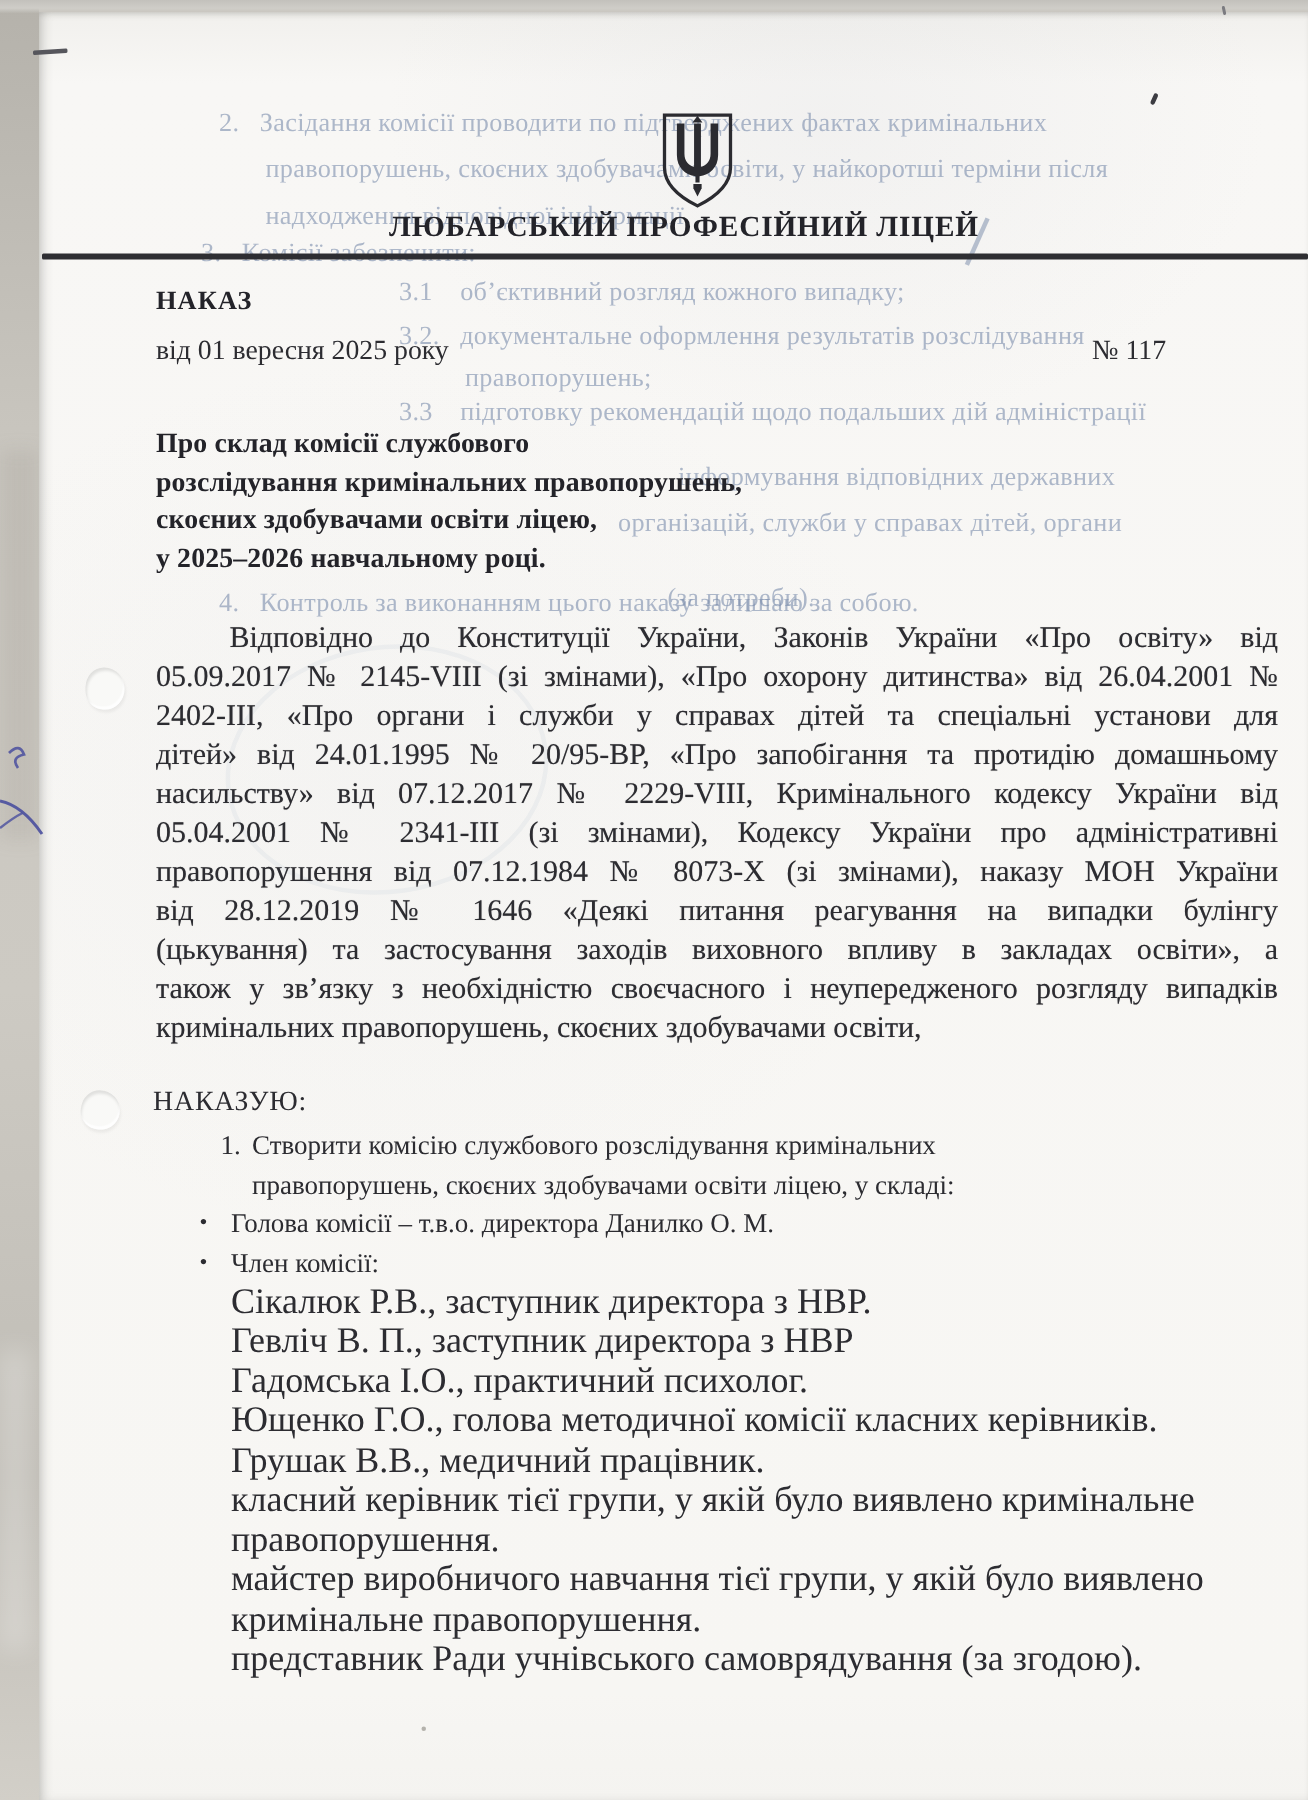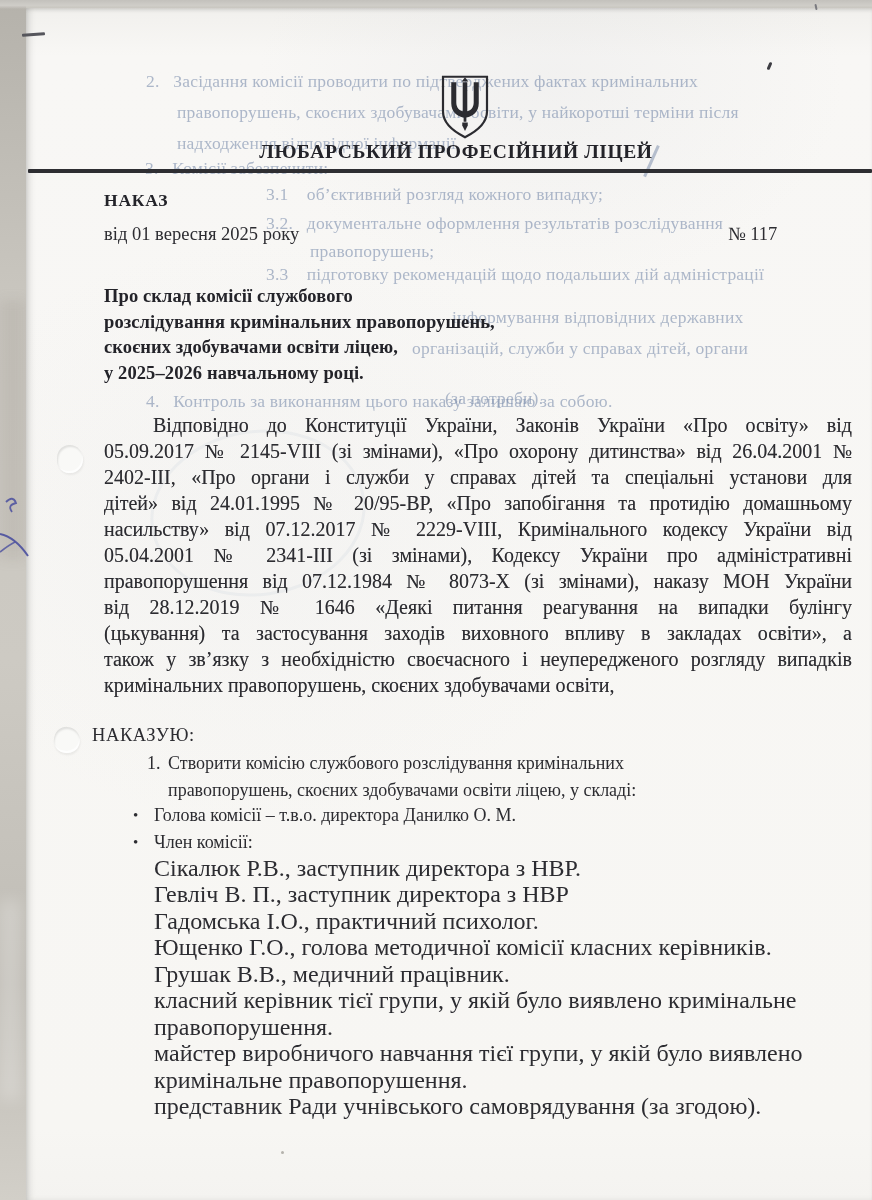--- a/index.html
+++ b/index.html
@@ -17,21 +17,21 @@
           radial-gradient(ellipse 520px 420px at 28% 44%, rgba(212,215,222,0.10), transparent 70%),
           linear-gradient(180deg,#f1f0ed,#f8f7f5 4%,#f7f6f3 94%,#f4f3f0);
          box-shadow:inset 5px 0 7px -3px rgba(90,88,82,0.30), inset 0 3px 4px -2px rgba(90,88,82,0.25);}
   .top-edge{position:absolute;left:0;top:0;width:872px;height:9px;
          background:linear-gradient(180deg,#c3c1bc,#cfcdc8 60%,rgba(205,203,198,0));}
   
   .bleed{position:absolute;left:0;top:0;width:872px;height:1200px;color:rgba(118,136,168,0.58);
          filter:blur(0.4px);font-size:17.5px;letter-spacing:0.2px;}
   .bl{position:absolute;white-space:pre;line-height:22px;}
   .bl0{left:146px;top:70px;}  .bl1{left:177px;top:101px;} .bl2{left:177px;top:132px;}
-  .bl3{left:145px;top:157px;} .bl4{left:266px;top:183px;} .bl5{left:266px;top:212px;}
+  .bl3{left:134px;top:157px;} .bl4{left:266px;top:183px;} .bl5{left:266px;top:212px;}
   .bl6{left:310px;top:240px;} .bl7{left:266px;top:263px;} .bl8{left:452px;top:306px;}
   .bl9{left:412px;top:337px;} .bl10{left:445px;top:387px;} .bl11{left:146px;top:390px;}
   .stamp-ghost{position:absolute;left:150px;top:430px;width:210px;height:160px;border:3px solid rgba(128,148,184,0.08);
          border-radius:50%;transform:rotate(-8deg);}
   .bleed-mark{position:absolute;left:650px;top:144px;width:2.5px;height:34px;background:rgba(118,136,168,0.50);
          transform:rotate(24deg);}
   
   .emblem{position:absolute;left:437px;top:74px;width:56px;height:66px;}
   .title{position:absolute;left:104px;top:139px;width:704px;height:26px;line-height:26px;text-align:center;
          font-weight:bold;font-size:19.5px;letter-spacing:0.6px;color:#232329;}
@@ -46,21 +46,21 @@
   .subject div{white-space:nowrap;}
   
   .para{position:absolute;left:104px;top:412px;width:748px;font-size:20px;color:#2c2c31;
         text-shadow:0 0 0.5px rgba(44,44,49,0.45);}
   .para .l{height:26px;line-height:26px;overflow:hidden;text-align:justify;}
   .para .l::after{content:"";display:inline-block;width:100%;height:0;}
   .para .l.first{text-indent:49px;}
   .para .l.last{text-align:left;}
   .para .l.last::after{display:none;}
   
-  .resolve{position:absolute;left:92px;top:725px;font-size:18.5px;letter-spacing:0.6px;color:#2c2c31;}
+  .resolve{position:absolute;left:102px;top:725px;font-size:18.5px;letter-spacing:0.6px;color:#2c2c31;}
   .item1{position:absolute;left:147px;top:750px;width:660px;font-size:18px;color:#2c2c31;line-height:26.5px;}
   .item1 .marker{position:absolute;left:0;top:0;}
   .item1 .itext{margin-left:21px;}
   .item1 .itext div{white-space:nowrap;}
   .bullets{position:absolute;left:133px;top:802px;font-size:18px;color:#2c2c31;line-height:26.5px;}
   .brow{white-space:nowrap;}
   .bmark{display:inline-block;width:21px;font-size:15px;vertical-align:top;}
   .members{position:absolute;left:154px;top:855px;width:680px;font-size:24px;color:#2c2c31;line-height:26.45px;}
   .members div{white-space:nowrap;}
   

